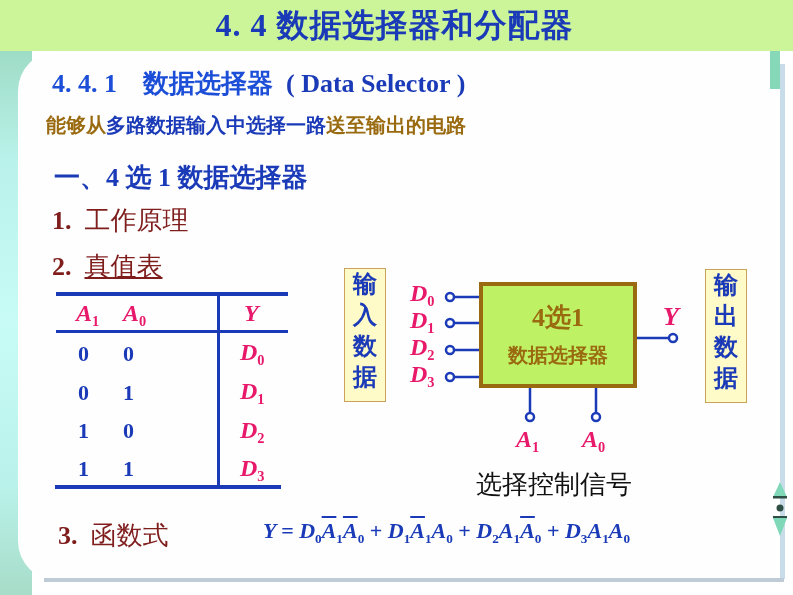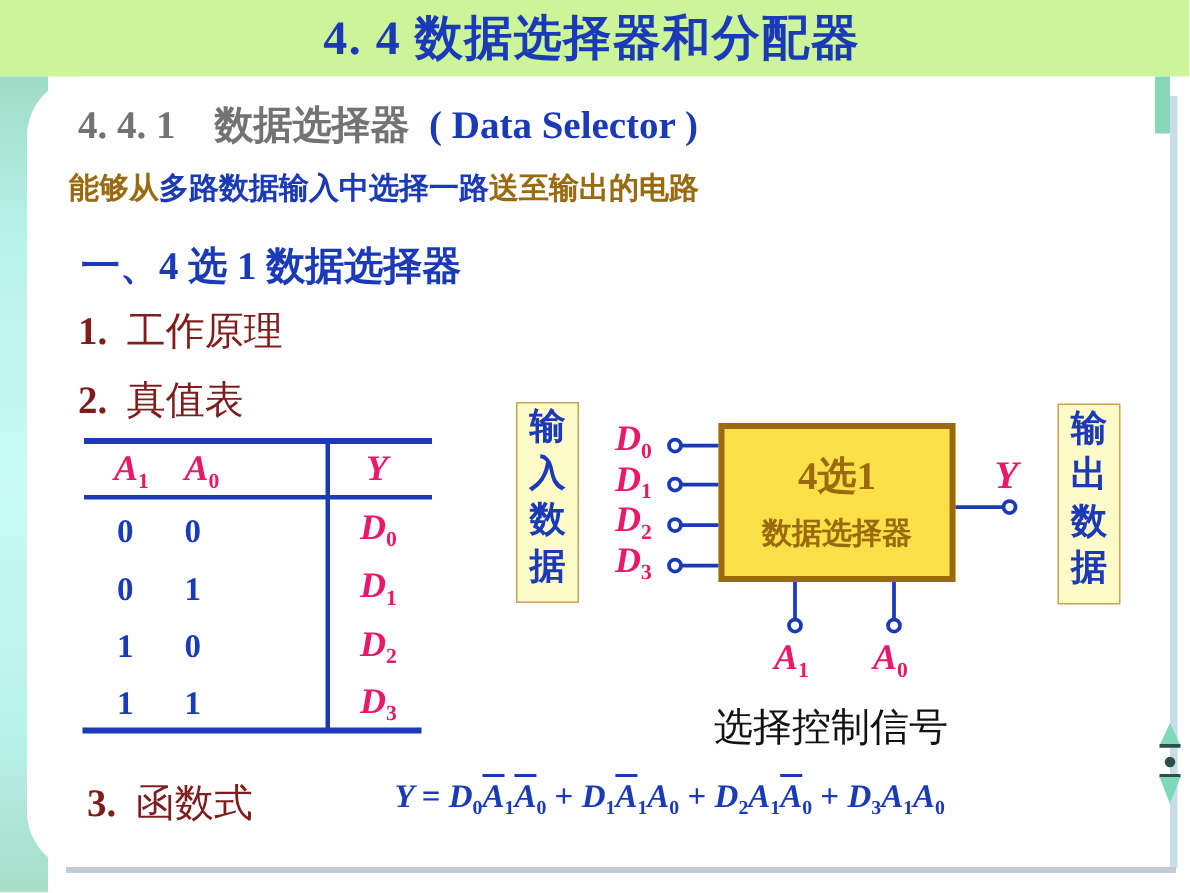--- a/index.html
+++ b/index.html
@@ -8,33 +8,33 @@
   .title-text { position:absolute; left:0; top:4px; width:789px; text-align:center; font-size:32px; font-weight:bold; color:#1a3ab8; letter-spacing:1px; }
   .left-deco { position:absolute; left:0; top:51px; width:32px; height:544px;
     background:linear-gradient(180deg,#9fdcc6 0%,#b9f2ea 20%,#c8fbf6 50%,#b9f2ea 80%,#a7dcc8 100%); }
   .card { position:absolute; left:18px; top:51px; width:758px; height:530px; background:#fdfefd; border-radius:40px 0 0 40px; }
   .right-deco { position:absolute; left:770px; top:51px; width:10px; height:38px; background:#86d8b9; }
   .right-rail { position:absolute; left:780px; top:64px; width:5px; height:515px; background:#c9dcea; }
   .bottom-rail { position:absolute; left:44px; top:578px; width:740px; height:4px; background:#bfcbd6; }
   .nav-icons { position:absolute; left:770px; top:480px; width:20px; height:60px; }
   .txt { position:absolute; white-space:nowrap; }
   .h2 { left:52px; top:66px; font-size:26px; font-weight:bold; }
-  .pink { color:#737373; }
+  .pink { color:#1d4ed8; }
   .blue { color:#1a3ab8; }
   .gold { color:#9a6a10; }
   .black { color:#7f1d1d; }
   .desc { left:46px; top:112px; font-size:20px; font-weight:bold; font-family:"DejaVu Sans", sans-serif; }
   .sub { left:54px; top:160px; font-size:26px; font-weight:bold; }
   .item { left:52px; font-size:26px; font-weight:bold; }
   .tbl-line { position:absolute; background:#1a3ab8; }
   sub { font-size:60%; vertical-align:-0.35em; font-style:normal; }
   .cell { position:absolute; font-size:22px; font-weight:bold; color:#1a3ab8; }
   .ycell { position:absolute; font-size:24px; font-style:italic; font-weight:bold; color:#e8186a; }
   .vbox { position:absolute; background:#fffbc8; border:1.5px solid #c9a35a; color:#1a3ab8; font-size:24px; font-weight:bold; text-align:center; line-height:31px; font-family:"DejaVu Sans", sans-serif; }
-  .mux { position:absolute; left:479px; top:282px; width:158px; height:106px; background:#fde047; border:4px solid #9a6a10; box-sizing:border-box; }
+  .mux { position:absolute; left:479px; top:282px; width:158px; height:106px; background:#bef264; border:4px solid #9a6a10; box-sizing:border-box; }
   .mux-l1 { position:absolute; left:0; top:14px; width:100%; text-align:center; font-size:26px; font-weight:bold; color:#9a6a10; }
   .mux-l2 { position:absolute; left:0; top:56px; width:100%; text-align:center; font-size:20px; font-weight:bold; color:#9a6a10; font-family:"DejaVu Sans", sans-serif; }
   .dlab { position:absolute; font-size:24px; font-style:italic; font-weight:bold; color:#e8186a; }
   .formula { position:absolute; left:263px; top:518px; font-size:22px; font-weight:bold; font-style:italic; color:#1a3ab8; white-space:nowrap; }
   .ov { text-decoration:overline; }
   .plain { font-style:normal; }
 </style>
 </head>
 <body>
 
@@ -72,21 +72,21 @@
 </div>
 
 <div class="txt sub blue">一、4 选 1 数据选择器</div>
 
 <div class="txt item black" style="top:203px;">
   <span>1.</span>&nbsp;
   <span style="font-weight:normal;font-family:'DejaVu Sans',sans-serif;">工作原理</span>
 </div>
 <div class="txt item black" style="top:249px;">
   <span>2.</span>&nbsp;
-  <span style="font-weight:normal;font-family:'DejaVu Sans',sans-serif;">真值表</span>
+  <span style="font-weight:normal;font-family:'DejaVu Sans',sans-serif;text-decoration:underline;">真值表</span>
 </div>
 <div class="txt item black" style="top:518px;left:58px;">
   <span>3.</span>&nbsp;
   <span style="font-weight:normal;font-family:'DejaVu Sans',sans-serif;">函数式</span>
 </div>
 
 <div>
   <div class="tbl-line" style="left:56px;top:292px;width:232px;height:4px;"></div>
   <div class="tbl-line" style="left:56px;top:330px;width:232px;height:3px;"></div>
   <div class="tbl-line" style="left:55px;top:485px;width:226px;height:4px;"></div>

